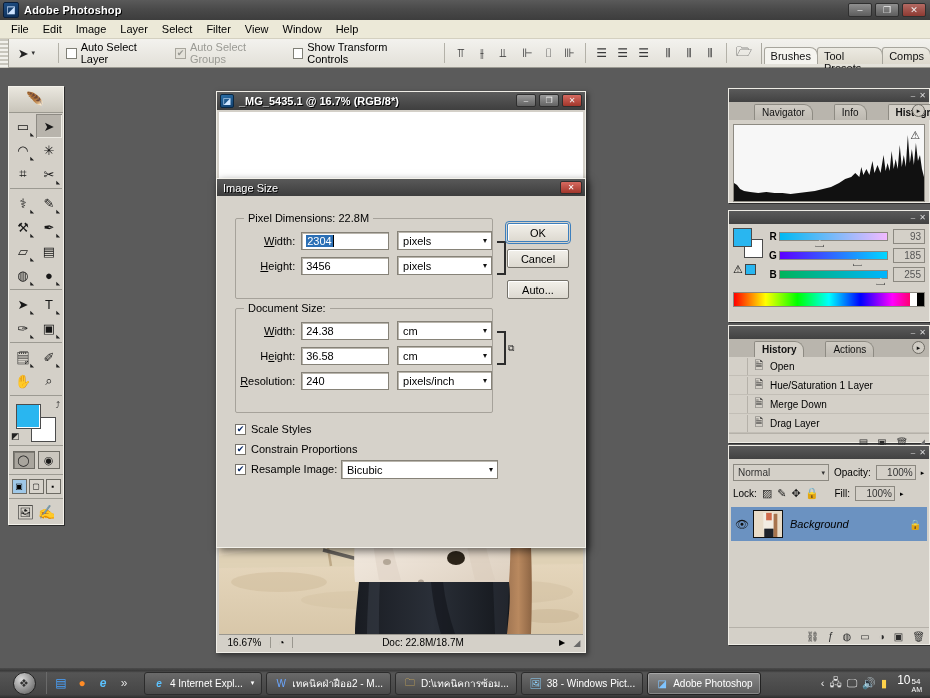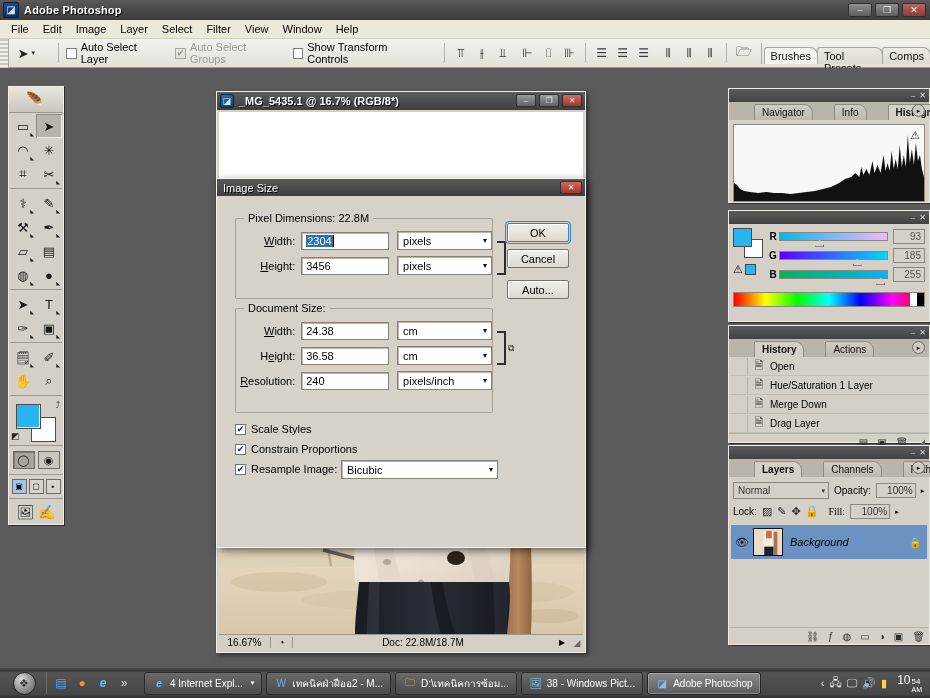--- a/index.html
+++ b/index.html
@@ -773,43 +773,37 @@
         <span>🗑</span>
         <span style="color:#6a6a6a;">◢</span>
       </div>
     </div>
 
     <div class="palette" style="top:377px; height:200px;">
       <div class="pal-bar">
         <span>–</span>
         <span>✕</span>
       </div>
-      <div class="pal-tabs">
-        <div class="pal-tab active">Layers</div>
-        <div class="pal-tab">Channels</div>
-        <div class="pal-tab">Paths</div>
-        <div class="pal-menu">▸</div>
-      </div>
       <div style="padding:3px 4px 0;">
         <div class="lay-row">
           <span class="lay-select">
             <span>Normal</span>
             <span style="font-size:7px;">▾</span>
           </span>
           <span>Opacity:</span>
           <span class="lay-num">100%</span>
           <span style="font-size:7px;">▸</span>
         </div>
         <div class="lay-row">
           <span>Lock:</span>
           <span class="lock-ic">▨</span>
           <span class="lock-ic">✎</span>
           <span class="lock-ic">✥</span>
           <span class="lock-ic">🔒</span>
-          <span style="margin-left:4px;font-family:Liberation Serif, serif;">Fill:</span>
+          <span style="margin-left:10px;">Fill:</span>
           <span class="lay-num">100%</span>
           <span style="font-size:7px;">▸</span>
         </div>
       </div>
       <div style="padding:3px 2px 0;">
         <div class="layer-item">
           <span class="layer-eye">👁</span>
           <span class="layer-thumb">
             <svg width="100%" height="100%" viewBox="0 0 30 28" preserveAspectRatio="none">
               <rect width="30" height="28" fill="#e9dcc8"></rect>

